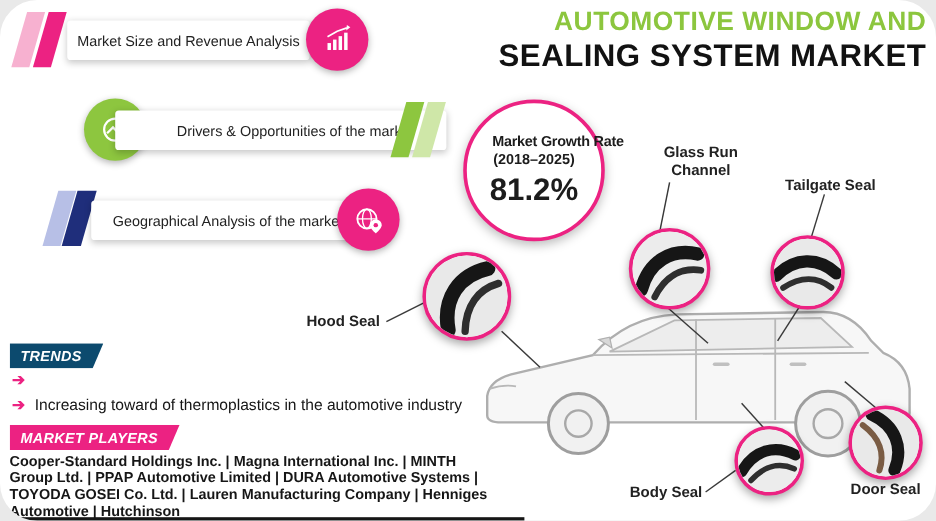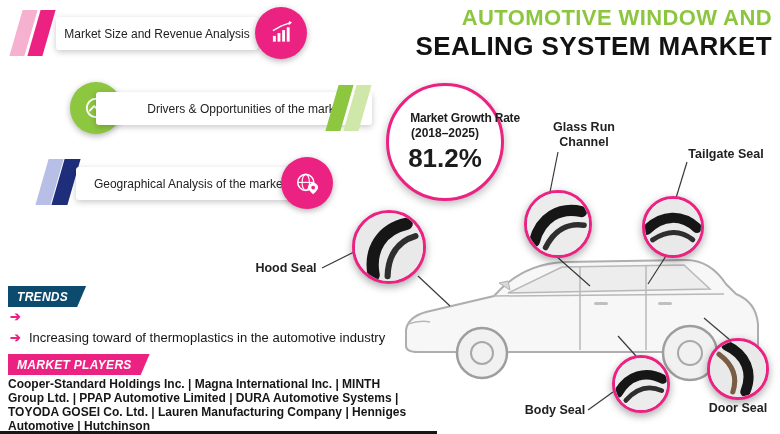--- a/index.html
+++ b/index.html
@@ -1,18 +1,18 @@
 <!DOCTYPE html>
 <html><head>
 <meta charset="utf-8">
 <style>
   html,body{margin:0;padding:0;background:#e9e9e9;}
   .stage{
     position:relative;width:780px;height:434px;background:#ffffff;overflow:hidden;
-    font-family:"Liberation Sans", sans-serif;color:#1c1c1c;
+    font-family:"Liberation Sans", sans-serif;color:#1c1c1c;border-radius:31px;
   }
   
   .stripe{position:absolute;transform:skewX(-16deg);}
   .b1-s1{left:16px;top:10px;width:15px;height:46px;background:#f7b1d0;}
   .b1-s2{left:34px;top:10px;width:15px;height:46px;background:#ec2282;}
   .b2-s1{left:332px;top:85px;width:15px;height:46px;background:#8dc63f;}
   .b2-s2{left:350px;top:85px;width:15px;height:46px;background:#cfe7a8;}
   .b3-s1{left:42px;top:159px;width:15px;height:46px;background:#b7bfe6;}
   .b3-s2{left:58px;top:159px;width:16px;height:46px;background:#1f2e7b;}
   .bar{
@@ -58,21 +58,21 @@
   .seal-tailgate{left:642px;top:196px;width:62px;height:62px;}
   .seal-body{left:612px;top:355px;width:58px;height:58px;}
   .seal-door{left:707px;top:338px;width:62px;height:62px;}
   .rot0{transform:rotate(0deg);} .rot30{transform:rotate(30deg);}
   .rotn25{transform:rotate(-25deg);} .rot15{transform:rotate(15deg);} .rot100{transform:rotate(100deg);}
   .callout-label{
     position:absolute;z-index:4;font-size:12.5px;font-weight:bold;color:#222;
     text-align:center;line-height:15px;
   }
   .lab-glass{left:540px;top:120px;width:88px;}
-  .lab-tailgate{left:678px;top:147px;width:96px;text-align:center;}
+  .lab-tailgate{left:644px;top:147px;width:96px;text-align:center;}
   .lab-hood{left:250px;top:261px;width:72px;}
   .lab-body{left:520px;top:403px;width:70px;}
   .lab-door{left:701px;top:401px;width:74px;}
   
   .section-tag{
     position:absolute;color:#fff;font-style:italic;font-weight:bold;font-size:12px;
     height:21px;display:flex;align-items:center;padding:0 18px 0 9px;letter-spacing:.3px;
     clip-path:polygon(0 0,100% 0,calc(100% - 9px) 100%,0 100%);
   }
   .trends-tag{left:8px;top:286px;background:#0c4a6e;}

